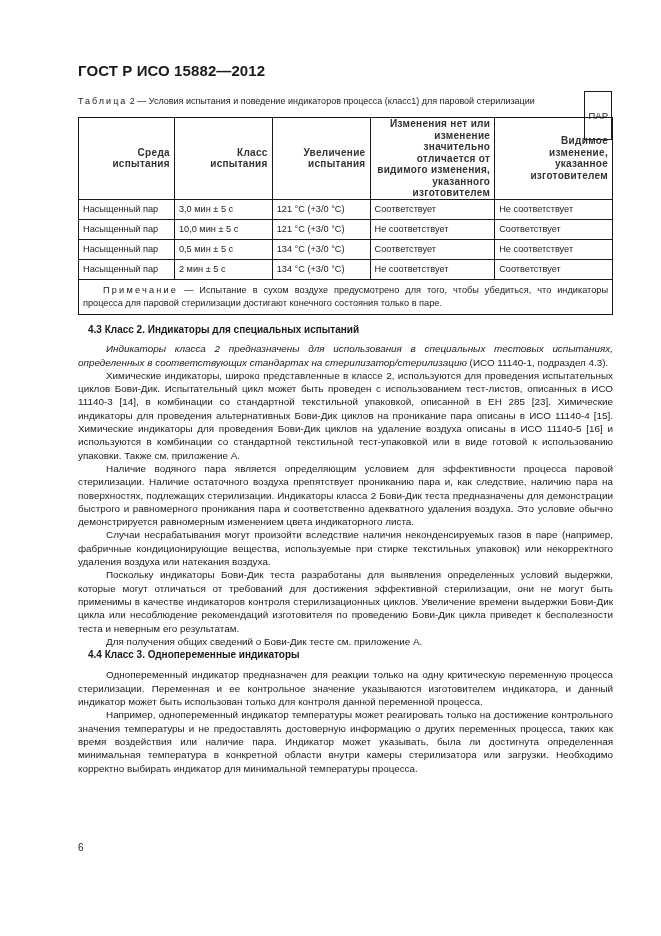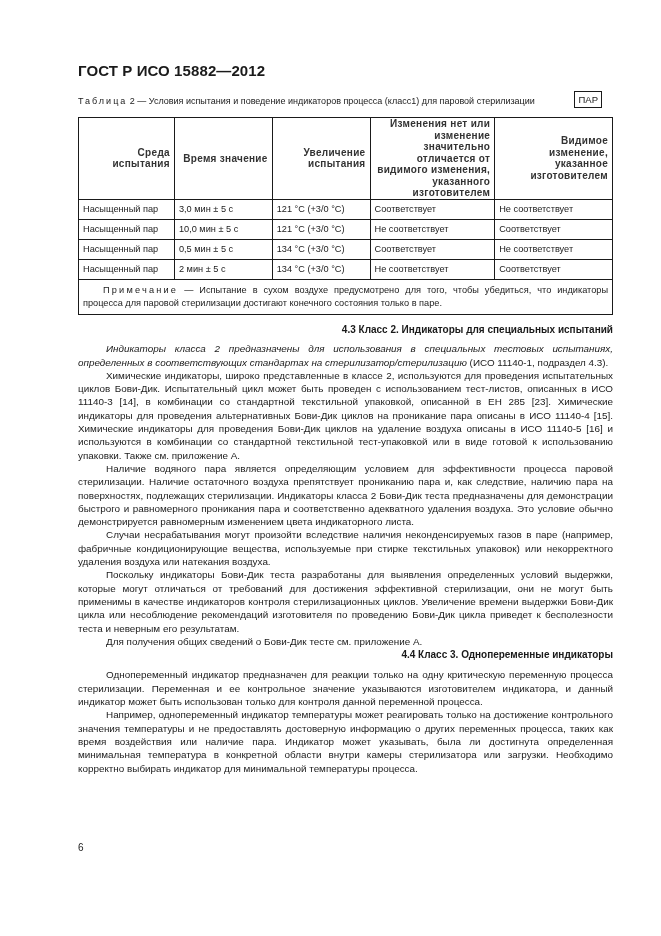--- a/index.html
+++ b/index.html
@@ -1,31 +1,31 @@
 <!DOCTYPE html>
 <html><head>
 <meta charset="utf-8">
 <style>
   html, body { margin:0; padding:0; background:#ffffff; }
   body { width:661px; height:936px; position:relative; overflow:hidden;
          font-family:"Liberation Sans", sans-serif; color:#1a1a1a; }
   .doc-header { position:absolute; left:78px; top:62px; font-size:15px; font-weight:bold; letter-spacing:0.1px; }
   .table-caption { position:absolute; left:78px; top:96px; width:535px; font-size:9px; }
   .table-caption .spaced { letter-spacing:2px; }
-  .par-tag { position:absolute; right:11px; top:-5px; border:1px solid #1a1a1a; padding:2px 3px; font-size:9.5px; }
+  .par-tag { position:absolute; right:1px; top:-5px; border:1px solid #1a1a1a; padding:18px 3px; font-size:9.5px; }
   table.t2 { position:absolute; left:78px; top:117px; width:535px; border-collapse:collapse; font-size:9.2px; }
   table.t2 th { font-weight:bold; font-size:10px; text-align:right; vertical-align:middle;
                 border-left:1px solid #1a1a1a; border-right:1px solid #1a1a1a; height:60px; padding:0 4px; line-height:11.5px; color:#333; letter-spacing:0.3px; }
   table.t2 thead tr { border-top:1.5px solid #1a1a1a; border-bottom:1.5px solid #1a1a1a; }
   table.t2 td { border:1px solid #1a1a1a; height:19px; padding:0 4px; white-space:nowrap; }
   table.t2 td.note { white-space:normal; padding:4px 4px 4px 4px; line-height:13px; height:auto; font-size:9.2px; text-align:justify; }
   table.t2 tr.note-row td { border-bottom:1.5px solid #1a1a1a; }
   .note-label { letter-spacing:2.2px; padding-left:20px; }
   .body-text { position:absolute; left:78px; top:323px; width:535px; font-size:9.9px; line-height:13.3px; }
-  .body-text h3 { font-size:10px; font-weight:bold; margin:0 0 6px 10px;text-align:right; }
+  .body-text h3 { font-size:10px; font-weight:bold; margin:0 0 6px 10px; }
   .body-text p { margin:0; text-indent:28px; text-align:justify; }
   .body-text h3.h44 { margin-bottom:7px; }
   .it { font-style:italic; }
   .page-num { position:absolute; left:78px; top:842px; font-size:10px; }
 </style>
 </head>
 <body>
 
 <div class="doc-header">ГОСТ Р ИСО 15882—2012</div>
 
@@ -38,21 +38,21 @@
   <colgroup>
     <col style="width:96px">
       <col style="width:98px">
       <col style="width:98px">
       <col style="width:125px">
       <col style="width:118px">
   </colgroup>
   <thead>
     <tr>
       <th>Среда испытания</th>
-      <th>Время значение</th>
+      <th>Класс испытания</th>
       <th>Увеличение испытания</th>
       <th>Изменения нет или изменение значительно отличается от видимого изменения, указанного изготовителем</th>
       <th>Видимое изменение, указанное изготовителем</th>
     </tr>
   </thead>
   <tbody>
     <tr>
       <td>Насыщенный пар</td>
       <td>3,0 мин ± 5 с</td>
       <td>121 °С (+3/0 °С)</td>

